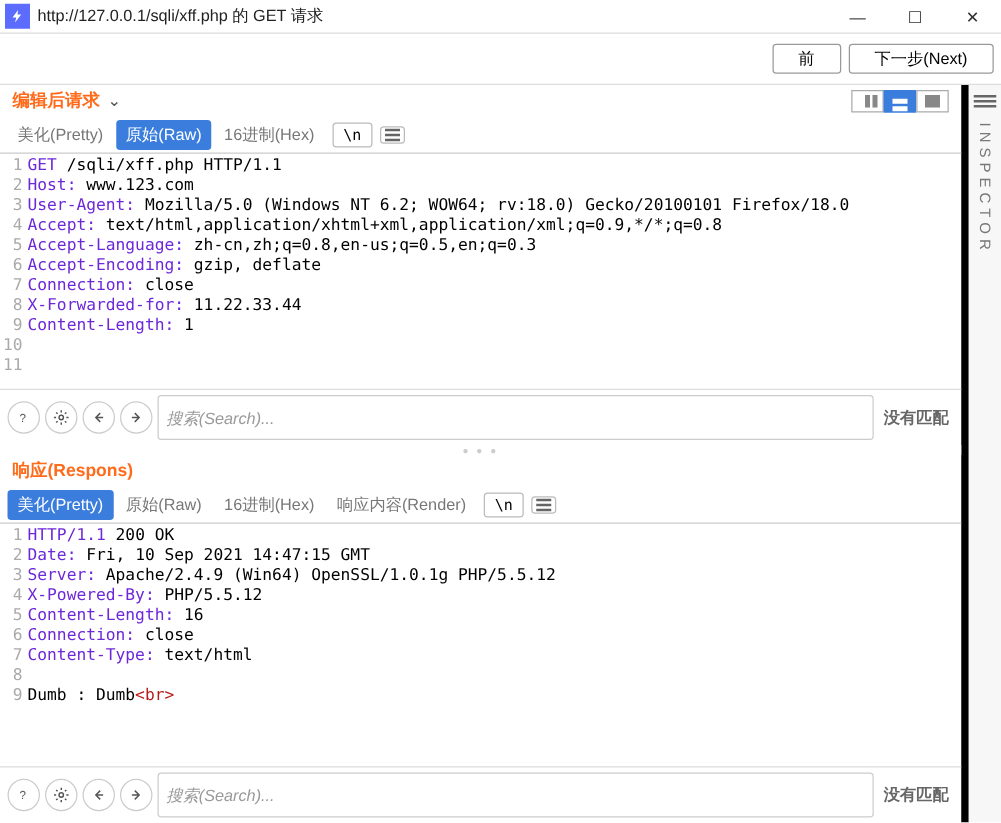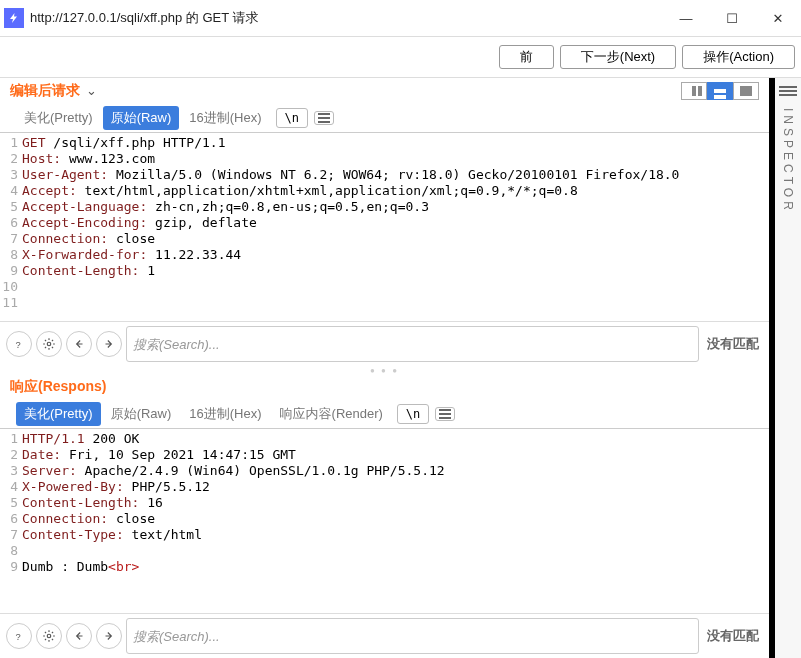--- a/index.html
+++ b/index.html
@@ -1,17 +1,17 @@
 <!DOCTYPE html>
 <html><head>
 <meta charset="utf-8">
 <style>
 * { margin:0; padding:0; box-sizing:border-box; }
 body { font-family: "Microsoft YaHei", Arial, sans-serif; font-size:13px; background:#fff; width:801px; height:658px; overflow:hidden; display:flex; flex-direction:column; }
-.title-bar { height:37px; display:flex; align-items:center; padding:0 0 0 4px; border-bottom:1px solid #ddd; }
+.title-bar { height:27px; display:flex; align-items:center; padding:0 0 0 4px; border-bottom:1px solid #ddd; }
 .title-bar .icon { width:20px; height:20px; background:#5b6cff; display:flex; align-items:center; justify-content:center; margin-right:6px; }
 .title-bar .icon svg { width:12px; height:12px; }
 .title-bar .title { flex:1; color:#222; }
 .win-btns { display:flex; }
 .win-btns div { width:46px; height:30px; display:flex; align-items:center; justify-content:center; color:#333; }
 .toolbar-row { display:flex; justify-content:flex-end; padding:8px 6px; gap:6px; border-bottom:1px solid #ddd; }
 .toolbar-row button { height:24px; padding:0 20px; background:#fff; border:1px solid #999; border-radius:3px; font-size:13px; cursor:pointer; }
 .body-row { display:flex; flex:1; min-height:0; }
 .main-col { flex:1; display:flex; flex-direction:column; min-width:0; border-right:6px solid #000000; }
 .side-col { width:26px; background:#f7f7f7; display:flex; flex-direction:column; align-items:center; padding-top:4px; }
@@ -19,31 +19,31 @@
 .side-col .hamb div { height:2px; background:#666; margin:2px 0; }
 .side-col .vtxt { writing-mode:vertical-rl; letter-spacing:4px; color:#777; font-size:12px; margin-top:4px; font-family:Arial,sans-serif; }
 .section-head { display:flex; align-items:center; padding:4px 10px 4px 10px; }
 .section-head .title { color:#ff6b1a; font-weight:bold; font-size:14px; }
 .section-head .caret { margin-left:6px; color:#555; position:relative; top:-1px; }
 .view-toggle { margin-left:auto; display:flex; gap:0; }
 .vt-btn { width:26px; height:18px; border:1px solid #aaa; background:#fff; display:flex; align-items:center; justify-content:center; }
 .vt-btn.active { background:#3b7ddd; border-color:#3b7ddd; }
 .vt-btn div { background:#888; }
 .vt-btn.active div { background:#fff; }
-.tabs-row { display:flex; align-items:center; padding:2px 16px; gap:2px; border-bottom:1px solid #ccc; }
+.tabs-row { display:flex; align-items:center; padding:2px 6px; gap:2px; border-bottom:1px solid #ccc; }
 .tab { padding:3px 8px; color:#777; cursor:pointer; border-radius:3px; font-size:13px; }
 .tab.active { background:#3b7ddd; color:#fff; }
 .n-btn { padding:2px 8px; border:1px solid #bbb; border-radius:3px; background:#fff; margin-left:4px; cursor:pointer; font-family:monospace; font-size:12px; }
 .menu-btn { width:20px; height:14px; border:1px solid #bbb; border-radius:3px; background:#fff; margin-left:4px; display:flex; flex-direction:column; justify-content:center; gap:2px; padding:0 3px; cursor:pointer; }
 .menu-btn div { height:2px; background:#666; }
 .code-area { flex:1; overflow:auto; font-family:Consolas,monospace; font-size:13px; line-height:16px; padding:2px 0; }
 .code-line { display:flex; white-space:pre; }
 .ln { width:22px; text-align:right; color:#aaa; padding-right:4px; flex-shrink:0; user-select:none; }
 .lc { flex:1; }
-.k { color:#7f1d1d; }
+.k { color:#6d28d9; }
 .tag { color:#b91c1c; }
 .panel-foot { display:flex; align-items:center; gap:4px; padding:4px 6px; border-top:1px solid #ddd; }
 .icon-btn { width:26px; height:26px; border:1px solid #ccc; border-radius:13px; display:flex; align-items:center; justify-content:center; cursor:pointer; background:#fff; }
 .icon-btn svg { width:14px; height:14px; }
 .search-box { flex:1; height:36px; border:1px solid #ccc; border-radius:3px; padding:0 6px; font-size:13px; color:#333; outline:none; }
 .search-box::placeholder { color:#999; font-style:italic; }
 .no-match { color:#666; padding:0 4px; font-size:13px;font-weight:bold; }
 .divider-grip { height:8px; display:flex; align-items:center; justify-content:center; background:#fff; cursor:row-resize; }
 .divider-grip span { color:#ccc; letter-spacing:2px; font-size:8px; }
 .req-block { display:flex; flex-direction:column; min-height:0; }
@@ -63,21 +63,20 @@
   <div class="win-btns">
     <div>—</div>
     <div>☐</div>
     <div>✕</div>
   </div>
 </div>
 
 <div class="toolbar-row">
   <button>前</button>
   <button>下一步(Next)</button>
-  <button>操作(Action)</button>
 </div>
 
 <div class="body-row">
   <div class="main-col">
 
     <div class="req-block">
       <div class="section-head">
         <span class="title">编辑后请求</span>
         <span class="caret">⌄</span>
         <div class="view-toggle">

